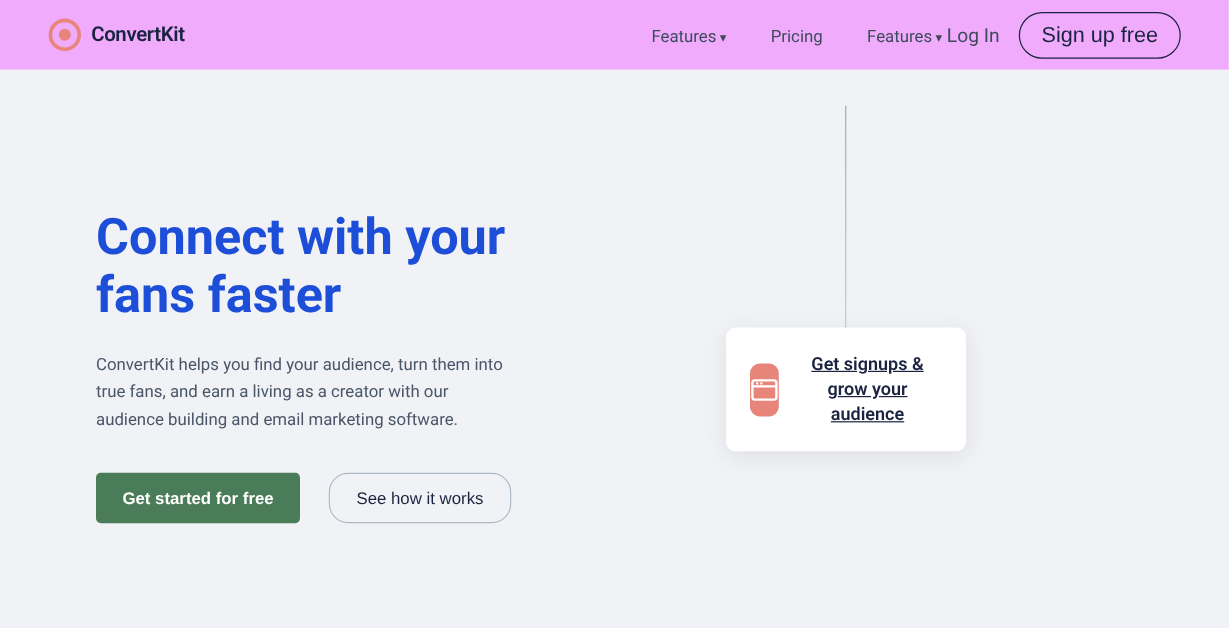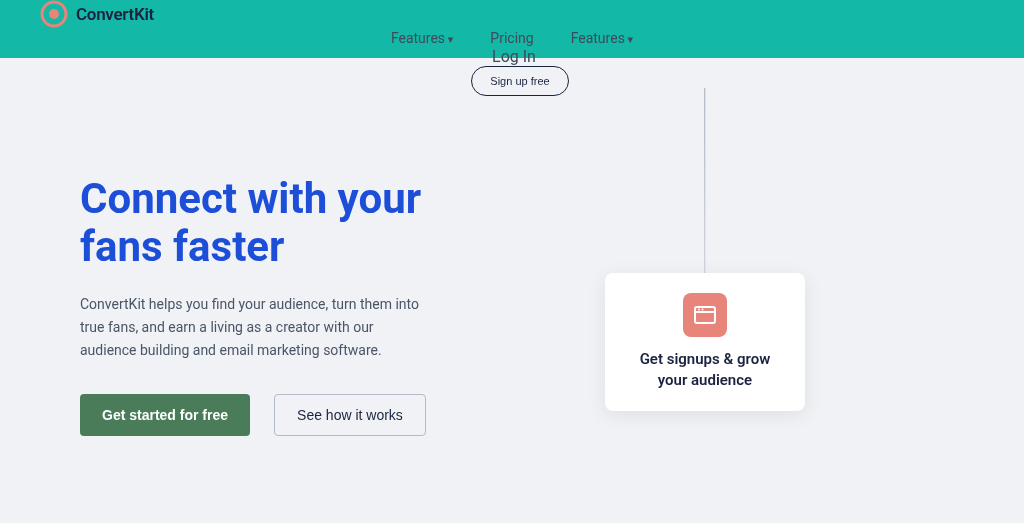--- a/index.html
+++ b/index.html
@@ -12,22 +12,21 @@
       overflow: hidden;
       color: #1a2340;
     }
 
     
     nav {
       display: flex;
       align-items: center;
       padding: 0 40px;
       height: 58px;
-      background: #14b8a6;
-      flex-direction: column;
+      background: #f0abfc;
     }
 
     .logo-area {
       display: flex;
       align-items: center;
       gap: 8px;
       margin-right: auto;
     }
 
     .logo-icon {
@@ -67,21 +66,21 @@
       text-decoration: none;
       margin-left: 4px;
     }
 
     .btn-signup {
       margin-left: 16px;
       padding: 8px 18px;
       border: 1.5px solid #1a2340;
       border-radius: 20px;
       background: transparent;
-      font-size: 11px;
+      font-size: 18px;
       font-weight: 500;
       color: #1a2340;
       cursor: pointer;
     }
 
     
     .hero {
       display: flex;
       align-items: center;
       padding: 30px 40px 0 80px;
@@ -124,21 +123,21 @@
       font-size: 14px;
       font-weight: 600;
       cursor: pointer;
     }
 
     .btn-secondary {
       padding: 12px 22px;
       background: transparent;
       color: #1a2340;
       border: 1.5px solid #b0bac8;
-      border-radius: 4px;
+      border-radius: 16px;
       font-size: 14px;
       font-weight: 500;
       cursor: pointer;
     }
 
     
     .hero-right {
       flex: 1;
       display: flex;
       justify-content: center;
@@ -162,23 +161,23 @@
       position: absolute;
       top: 185px;
       left: 50%;
       transform: translateX(-50%);
       background: #fff;
       border-radius: 8px;
       box-shadow: 0 4px 20px rgba(0,0,0,0.08);
       width: 200px;
       padding: 20px;
       display: flex;
-      flex-direction: column;
       align-items: center;
       gap: 12px;
+      text-decoration: underline;
     }
 
     .card-icon-box {
       width: 44px;
       height: 44px;
       background: #e8857a;
       border-radius: 8px;
       display: flex;
       align-items: center;
       justify-content: center;

